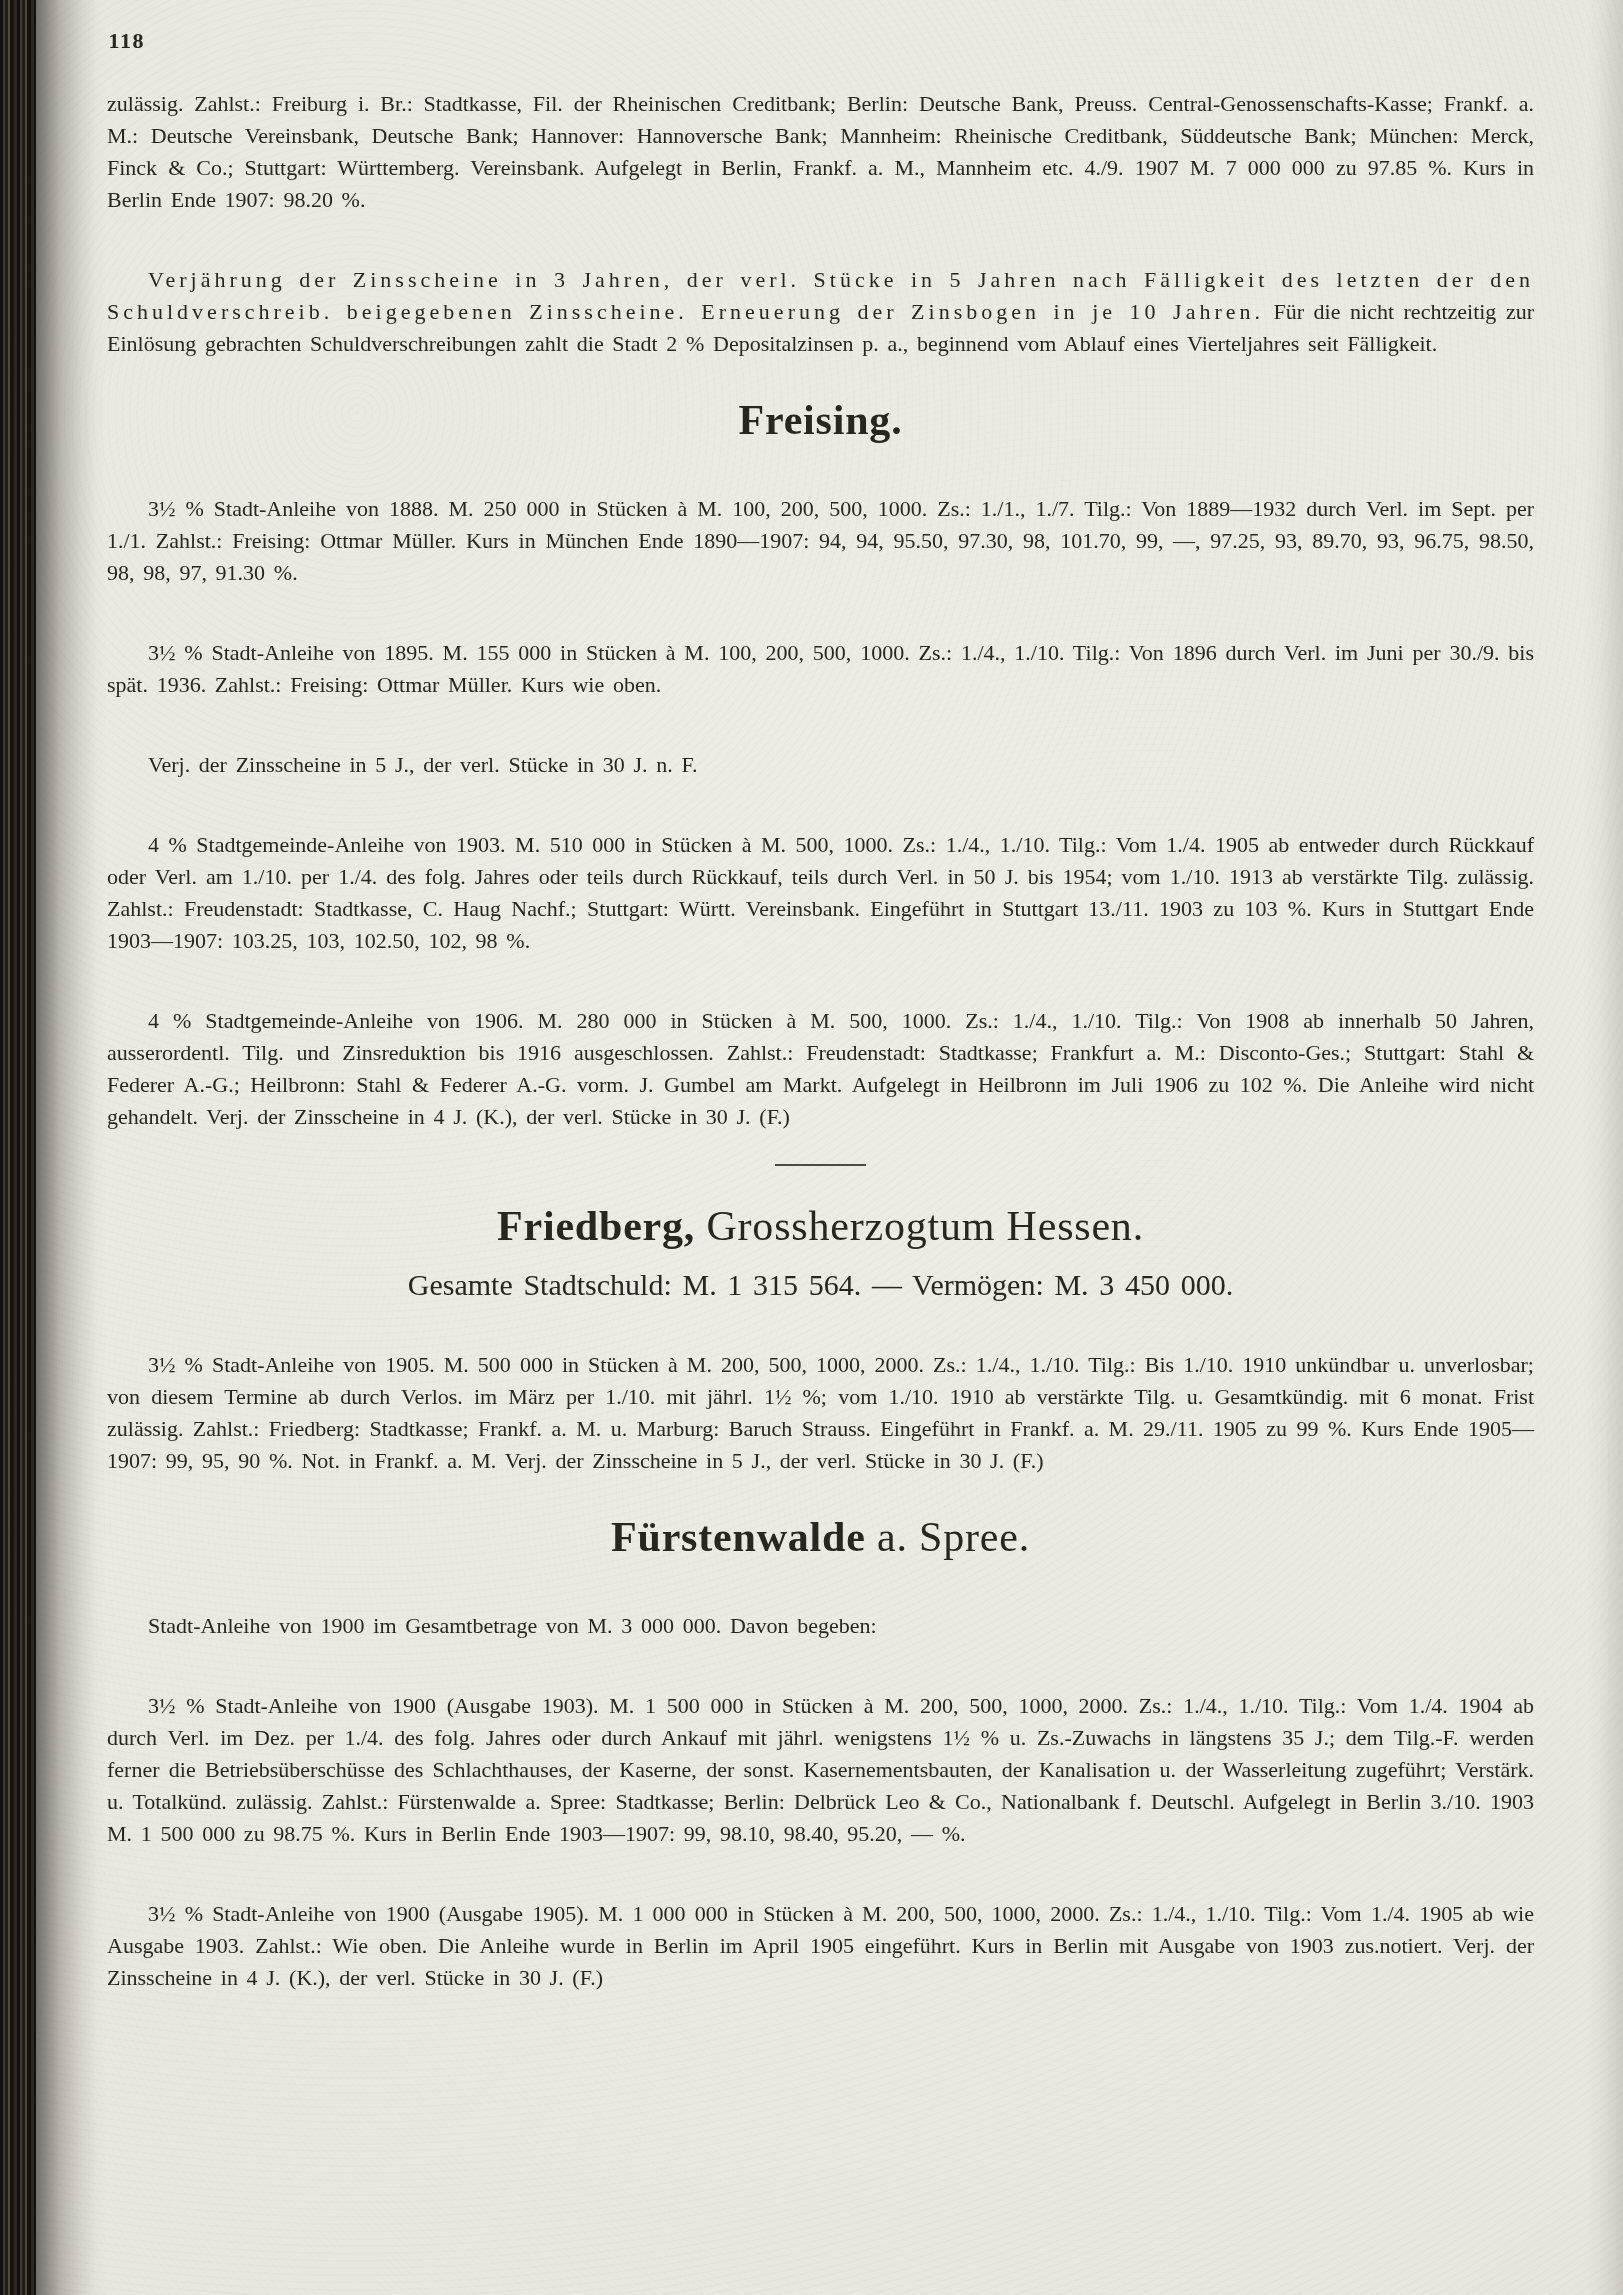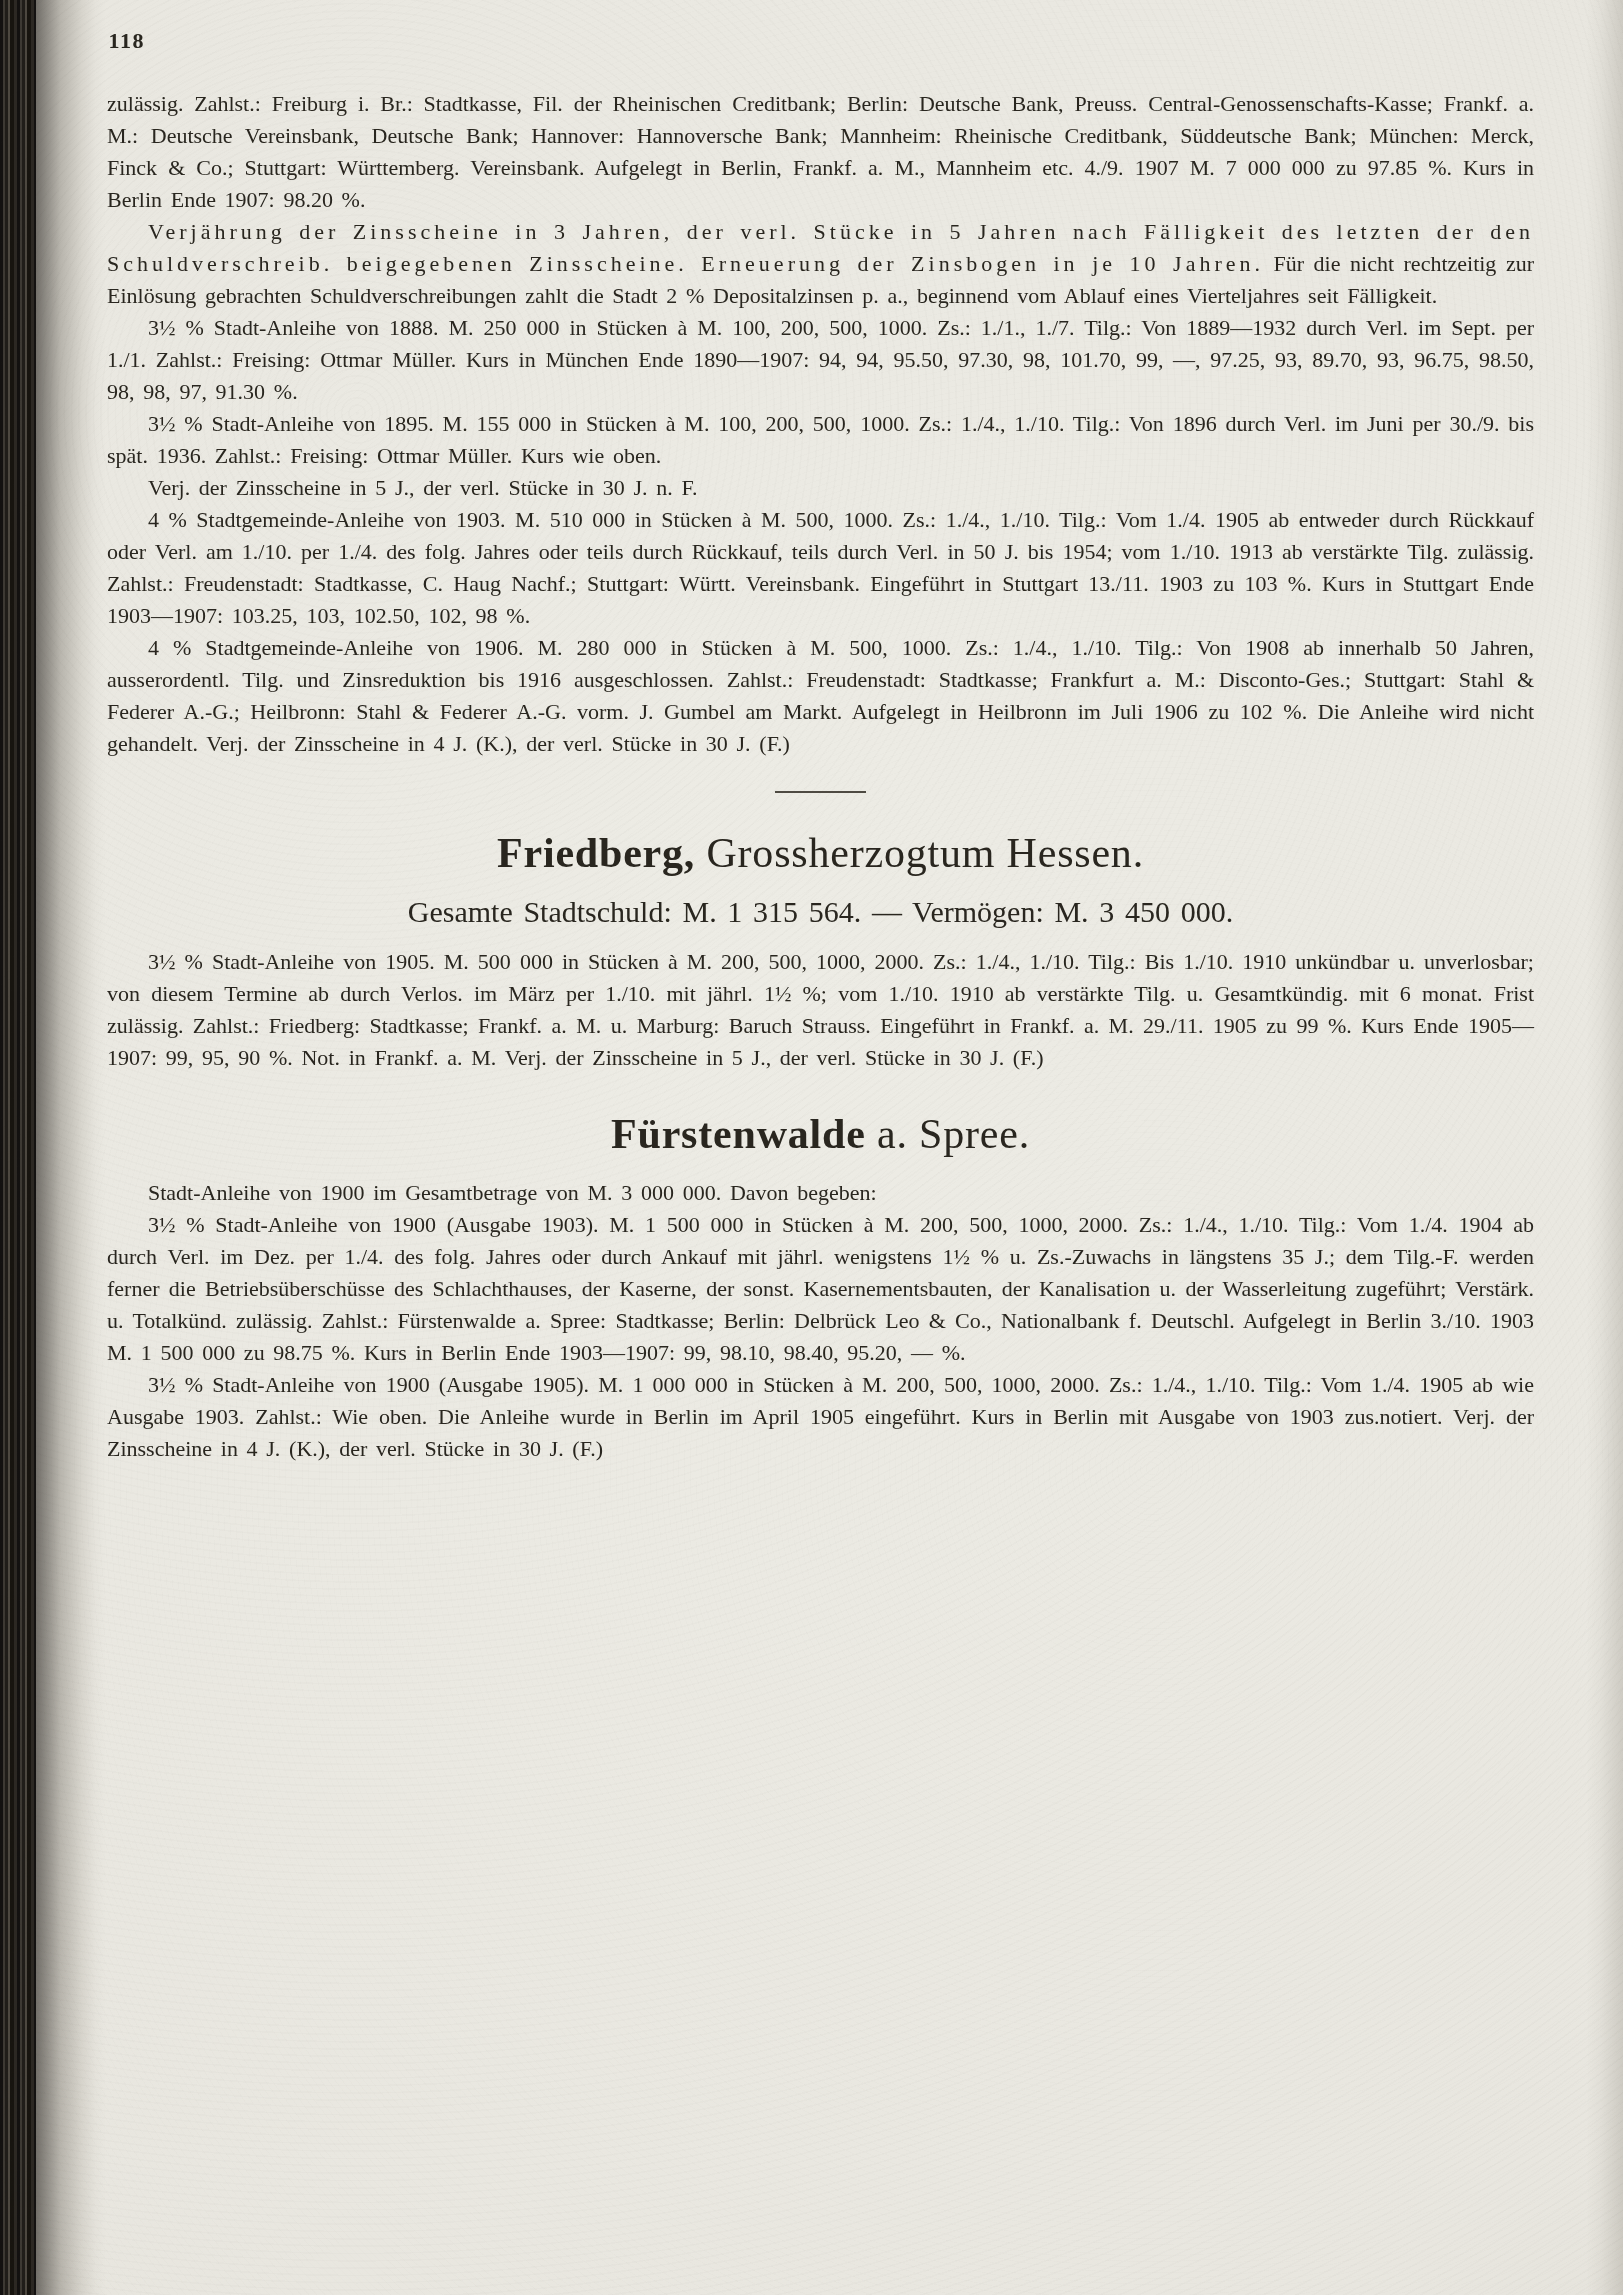--- a/index.html
+++ b/index.html
@@ -36,21 +36,21 @@
       repeating-radial-gradient(circle at 22% 18%, rgba(40,35,25,0.015) 0 1.6px, transparent 1.6px 7.3px),
       repeating-radial-gradient(circle at 71% 64%, rgba(40,35,25,0.012) 0 0.8px, transparent 0.8px 5.7px);
   }
   .content{position:absolute;left:107px;top:28px;width:1427px;z-index:5;}
 
   .runhead{position:relative;height:39px;margin-bottom:21px;}
   .pgnum{position:absolute;left:1.6px;top:0;font-weight:bold;font-size:22px;letter-spacing:1.6px;}
   .runtitle{display:block;text-align:center;font-weight:bold;font-size:26px;padding-top:4px;letter-spacing:0.4px;}
 
   .para{margin:0;font-size:22px;line-height:32px;text-align:justify;word-spacing:3.2px;}
-  .indent{text-indent:41px;}
+  .indent{text-indent:41px;margin-top:48px;}
   .sperr{letter-spacing:4px;}
   .lead{font-weight:normal;}
 
   .section-title{margin:36px 0 18px;text-align:center;font-size:42px;line-height:49px;font-weight:normal;letter-spacing:0.8px;}
   .tb{font-weight:bold;}
   .subtitle{margin:0 0 18px;text-align:center;font-size:30px;line-height:32px;text-indent:0;}
   .divider{width:91px;height:2.4px;background:#4e4a42;margin:31px auto 0;}
 </style>
 </head>
 <body>
@@ -64,20 +64,21 @@
   <div class="content">
 
     <div class="runhead">
       <span class="pgnum">118</span>
     </div>
 
     <p class="para"><span>zulässig.  Zahlst.: Freiburg i. Br.: Stadtkasse, Fil. der Rheinischen Creditbank; Berlin: Deutsche Bank, Preuss. Central-Genossenschafts-Kasse; Frankf. a. M.: Deutsche Vereinsbank, Deutsche Bank; Hannover: Hannoversche Bank; Mannheim: Rheinische Creditbank, Süddeutsche Bank; München: Merck, Finck &amp; Co.; Stuttgart: Württemberg. Vereinsbank.  Aufgelegt in Berlin, Frankf. a. M., Mannheim etc. 4./9. 1907 M. 7 000 000 zu 97.85 %.  Kurs in Berlin Ende 1907: 98.20 %.</span></p>
 
     <p class="para indent"><span class="sperr">Verjährung der Zinsscheine in 3 Jahren, der verl. Stücke in 5 Jahren nach Fälligkeit des letzten der den Schuldverschreib. beigegebenen Zinsscheine.  Erneuerung der Zinsbogen in je 10 Jahren.</span><span>  Für die nicht rechtzeitig zur Einlösung gebrachten Schuldverschreibungen zahlt die Stadt 2 % Depositalzinsen p. a., beginnend vom Ablauf eines Vierteljahres seit Fälligkeit.</span></p>
 
+    <h2 class="section-title"><span class="tb">Freising.</span><span></span></h2>
 
     <p class="para indent"><b class="lead">3½ % Stadt-Anleihe von 1888.</b><span>  M. 250 000 in Stücken à M. 100, 200, 500, 1000.  Zs.: 1./1., 1./7.  Tilg.: Von 1889—1932 durch Verl. im Sept. per 1./1.  Zahlst.: Freising: Ottmar Müller.  Kurs in München Ende 1890—1907: 94, 94, 95.50, 97.30, 98, 101.70, 99, —, 97.25, 93, 89.70, 93, 96.75, 98.50, 98, 98, 97, 91.30 %.</span></p>
 
     <p class="para indent"><b class="lead">3½ % Stadt-Anleihe von 1895.</b><span>  M. 155 000 in Stücken à M. 100, 200, 500, 1000.  Zs.: 1./4., 1./10.  Tilg.: Von 1896 durch Verl. im Juni per 30./9. bis spät. 1936.  Zahlst.: Freising: Ottmar Müller.  Kurs wie oben.</span></p>
 
     <p class="para indent"><b class="lead"></b><span>Verj. der Zinsscheine in 5 J., der verl. Stücke in 30 J. n. F.</span></p>
 
 
     <p class="para indent"><b class="lead">4 % Stadtgemeinde-Anleihe von 1903.</b><span>  M. 510 000 in Stücken à M. 500, 1000.  Zs.: 1./4., 1./10.  Tilg.: Vom 1./4. 1905 ab entweder durch Rückkauf oder Verl. am 1./10. per 1./4. des folg. Jahres oder teils durch Rückkauf, teils durch Verl. in 50 J. bis 1954; vom 1./10. 1913 ab verstärkte Tilg. zulässig.  Zahlst.: Freudenstadt: Stadtkasse, C. Haug Nachf.; Stuttgart: Württ. Vereinsbank.  Eingeführt in Stuttgart 13./11. 1903 zu 103 %.  Kurs in Stuttgart Ende 1903—1907: 103.25, 103, 102.50, 102, 98 %.</span></p>
 

